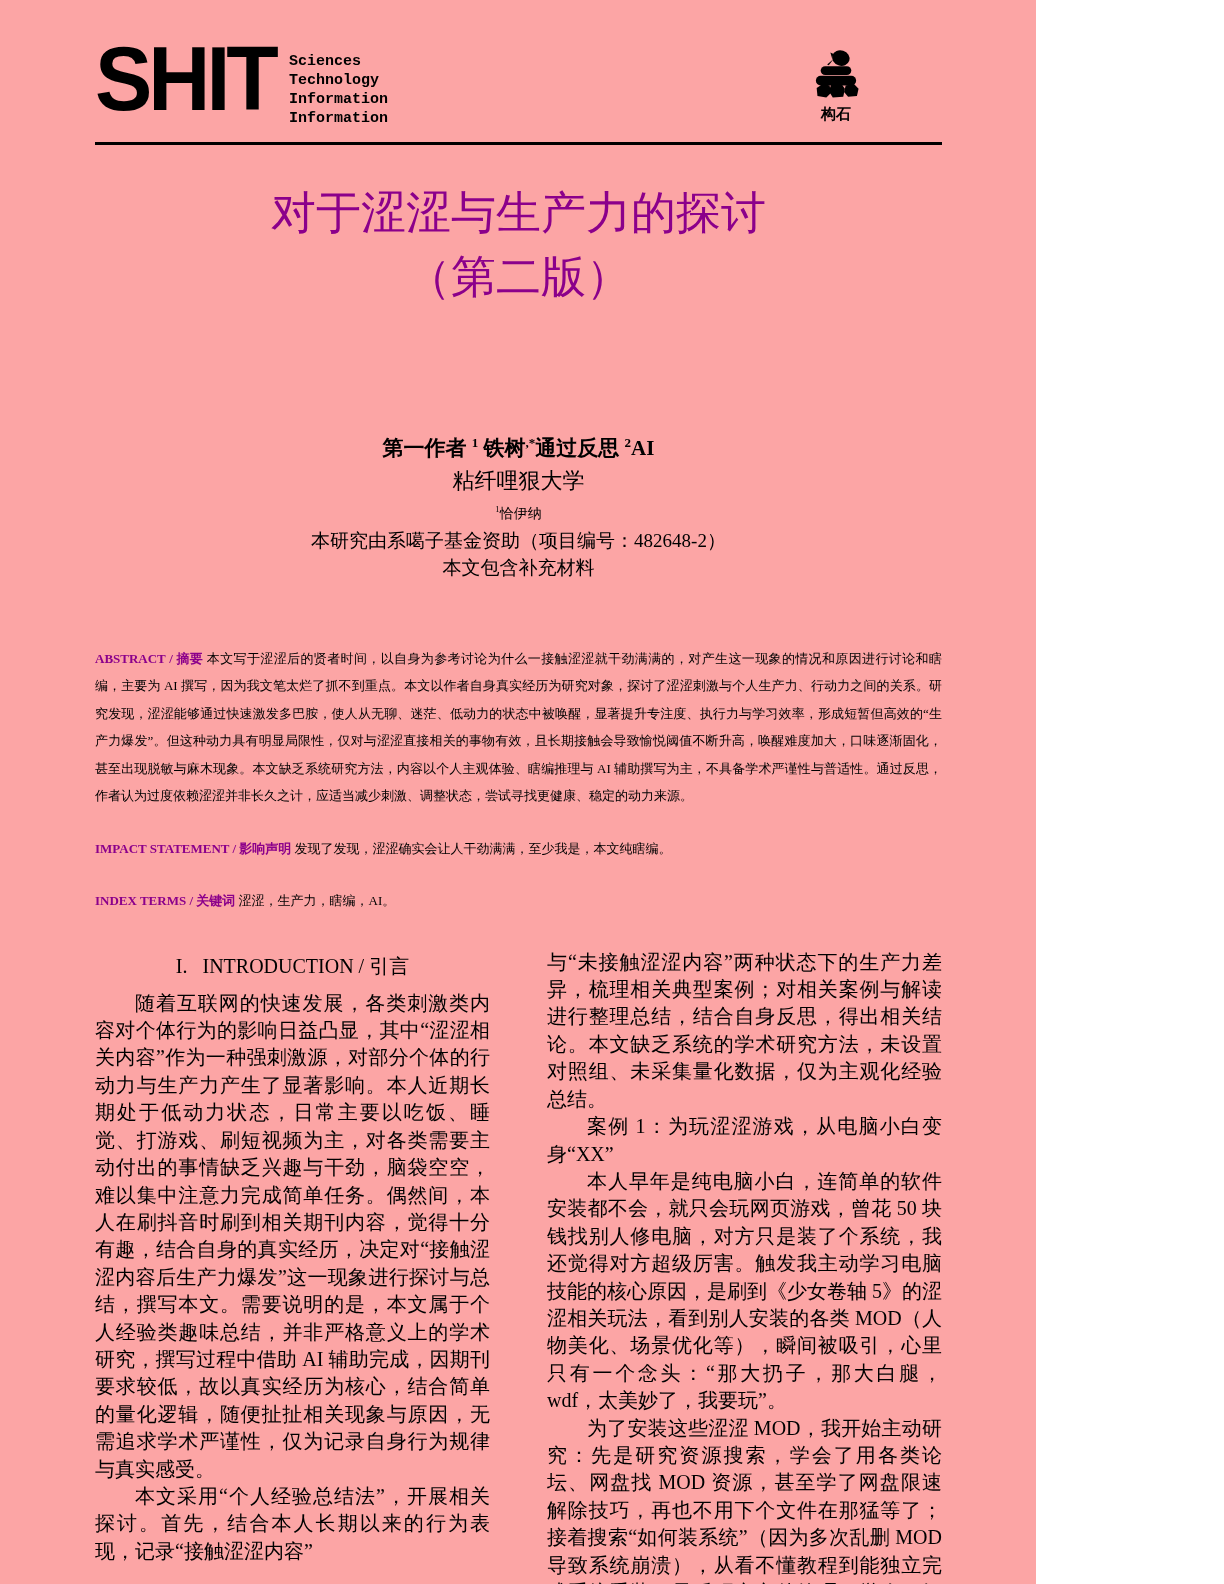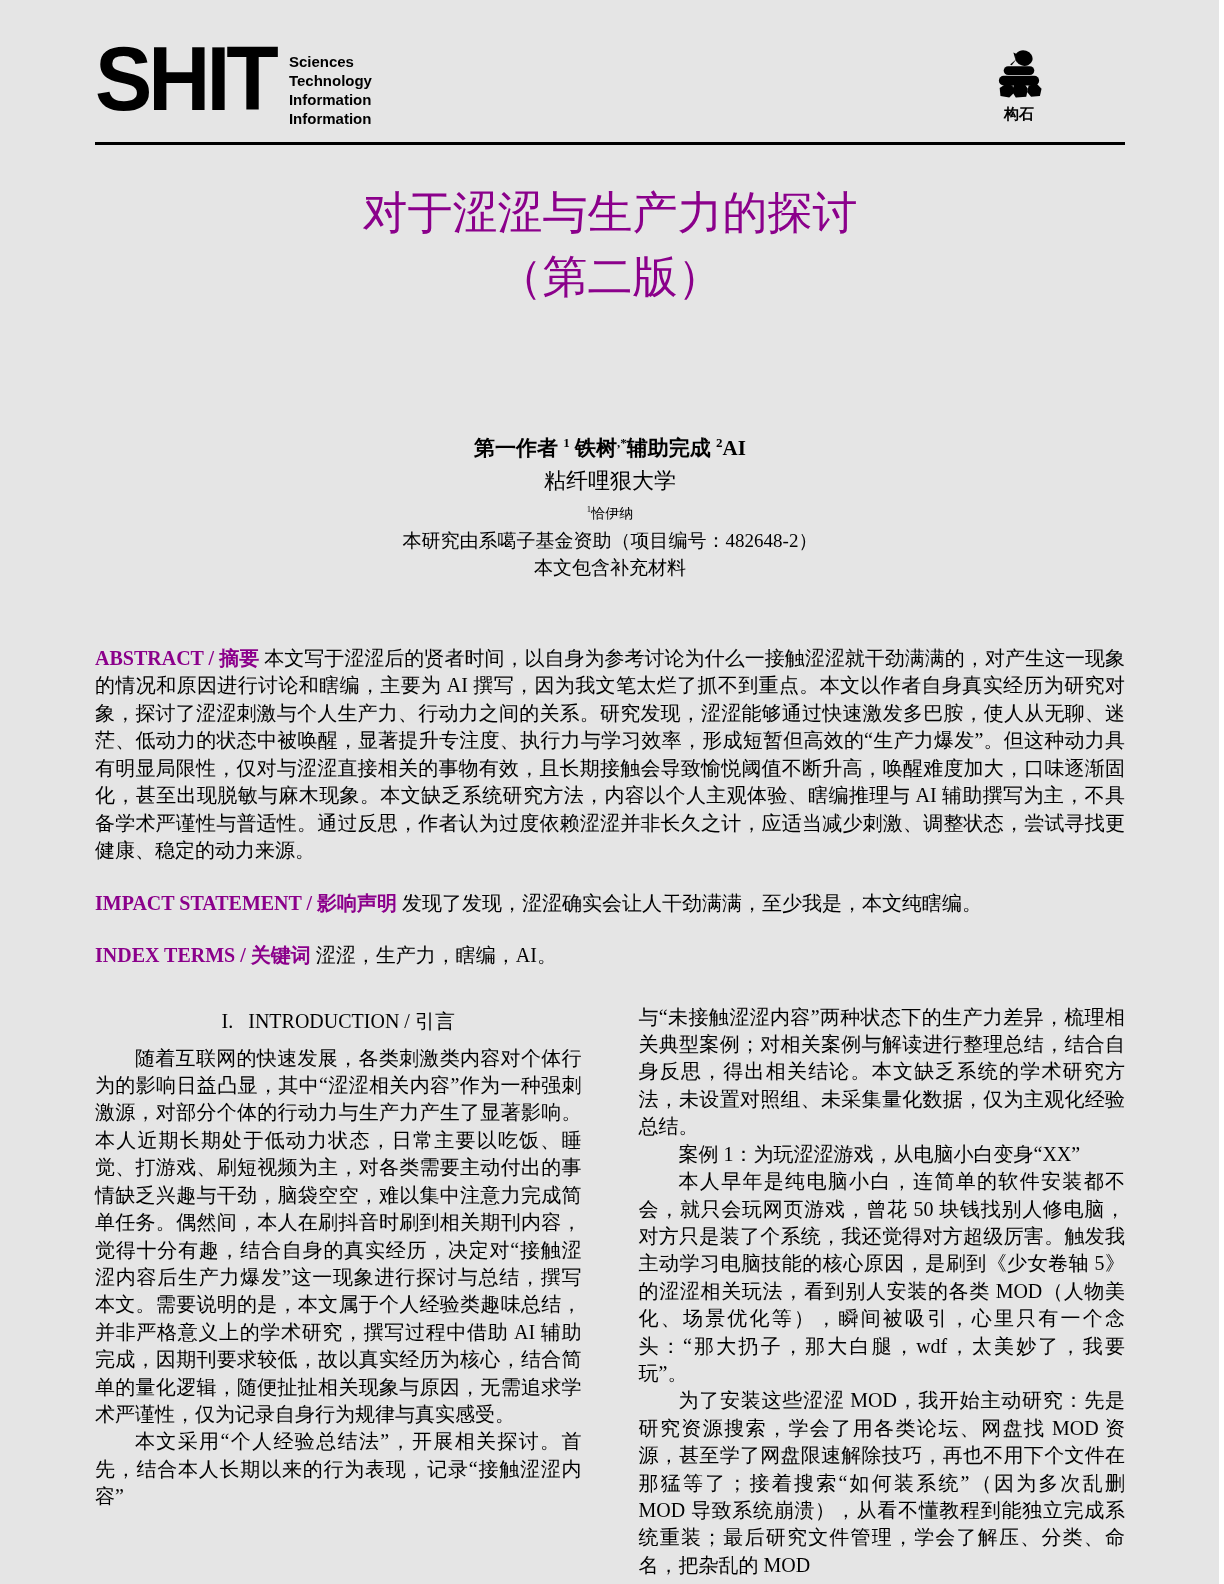--- a/index.html
+++ b/index.html
@@ -1,31 +1,31 @@
 <!DOCTYPE html>
 <html><head>
 <meta charset="utf-8">
 <style>
   html, body { margin: 0; padding: 0; background: #ffffff; }
   .page {
-    width: 1219px; height: 1584px; box-sizing: border-box;
-    padding: 40px 94px 17px 95px; background: #e5e5e5; overflow: hidden;
+    width: 1036px; height: 1584px; box-sizing: border-box;
+    padding: 40px 94px 17px 95px; background: #fca5a5; overflow: hidden;
     font-family: "Liberation Serif", "DejaVu Serif", serif; color: #000;
   }
   
   .masthead { display: flex; justify-content: space-between; align-items: flex-start; height: 92px; }
   .logo-row { display: flex; align-items: flex-start; }
   .logo {
     font-family: "Liberation Sans", "DejaVu Sans", sans-serif;
     font-weight: bold; font-size: 86px; line-height: 74px; letter-spacing: -4px;
     transform: scaleY(1.05); transform-origin: top left;
   }
   .logo-sub {
     margin-left: 14px; padding-top: 12px;
-    font-family: Liberation Sans, sans-serif;
+    font-family: Liberation Mono, monospace;
     font-weight: bold; font-size: 15px; line-height: 19px;
   }
   .badge { width: 76px; margin-right: 68px; text-align: center; padding-top: 6px; }
   .badge svg { display: block; margin: 0 auto; }
   .badge-label {
     font-family: "Liberation Sans", "DejaVu Sans", sans-serif;
     font-weight: bold; font-size: 15px; margin-top: 1px;
   }
   .rule { border: none; border-top: 3px solid #000; margin: 10px 0 0 0; }
   
@@ -35,21 +35,21 @@
   }
   
   .authors { margin-top: 120px; text-align: center; }
   .author-line { font-weight: bold; font-size: 21px; line-height: 28px; }
   .author-line sup, .footnote sup { font-size: 0.62em; }
   .affiliation { font-size: 22px; line-height: 30px; margin-top: 4px; }
   .footnote { font-size: 14px; line-height: 27px; }
   .funding, .supplement { font-size: 19px; line-height: 27px; }
   
   .meta { margin-top: 64px; }
-  .meta-p { margin: 0 0 25px 0; font-size: 20px; line-height: 27.5px; text-align: justify; }
+  .meta-p { margin: 0 0 25px 0; font-size: 13px; line-height: 27.5px; text-align: justify; }
   .meta-label { color: #8B008B; font-weight: bold; }
   
   .columns { margin-top: 34px; display: grid; grid-template-columns: 1fr 1fr; column-gap: 57px; }
   .col p { margin: 0; font-size: 20px; line-height: 27.4px; text-align: justify; }
   .col p.indent { text-indent: 2em; }
   .sec-heading {
     font-weight: normal; font-size: 20px; text-align: center;
     margin: 4px 0 10px 0; white-space: pre-wrap;
   }
 </style>
@@ -87,21 +87,21 @@
     </div>
     <hr class="rule">
   </header>
 
   <h1 class="title">
     <span>对于涩涩与生产力的探讨</span><br>
     <span>（第二版）</span>
   </h1>
 
   <div class="authors">
-    <div class="author-line"><span>第一作者 </span><sup>1</sup><span> 铁树</span><sup>,*</sup><span>辅助完成 </span><sup>2</sup><span>AI</span></div>
+    <div class="author-line"><span>第一作者 </span><sup>1</sup><span> 铁树</span><sup>,*</sup><span>通过反思 </span><sup>2</sup><span>AI</span></div>
     <div class="affiliation">粘纤哩狠大学</div>
     <div class="footnote"><sup>1</sup><span>恰伊纳</span></div>
     <div class="funding">本研究由系噶子基金资助（项目编号：482648-2）</div>
     <div class="supplement">本文包含补充材料</div>
   </div>
 
   <section class="meta">
     <p class="meta-p"><span class="meta-label">ABSTRACT  / 摘要 </span><span>本文写于涩涩后的贤者时间，以自身为参考讨论为什么一接触涩涩就干劲满满的，对产生这一现象的情况和原因进行讨论和瞎编，主要为 AI 撰写，因为我文笔太烂了抓不到重点。本文以作者自身真实经历为研究对象，探讨了涩涩刺激与个人生产力、行动力之间的关系。研究发现，涩涩能够通过快速激发多巴胺，使人从无聊、迷茫、低动力的状态中被唤醒，显著提升专注度、执行力与学习效率，形成短暂但高效的“生产力爆发”。但这种动力具有明显局限性，仅对与涩涩直接相关的事物有效，且长期接触会导致愉悦阈值不断升高，唤醒难度加大，口味逐渐固化，甚至出现脱敏与麻木现象。本文缺乏系统研究方法，内容以个人主观体验、瞎编推理与 AI 辅助撰写为主，不具备学术严谨性与普适性。通过反思，作者认为过度依赖涩涩并非长久之计，应适当减少刺激、调整状态，尝试寻找更健康、稳定的动力来源。</span></p>
     <p class="meta-p"><span class="meta-label">IMPACT STATEMENT / 影响声明 </span><span>发现了发现，涩涩确实会让人干劲满满，至少我是，本文纯瞎编。</span></p>
     <p class="meta-p"><span class="meta-label">INDEX TERMS  / 关键词 </span><span>涩涩，生产力，瞎编，AI。</span></p>

